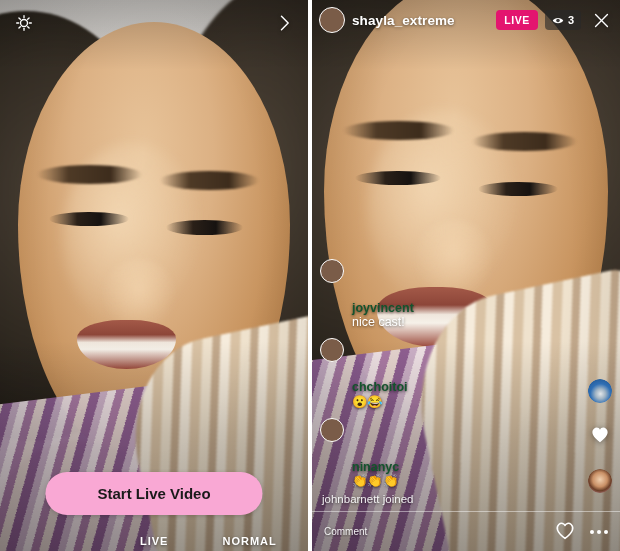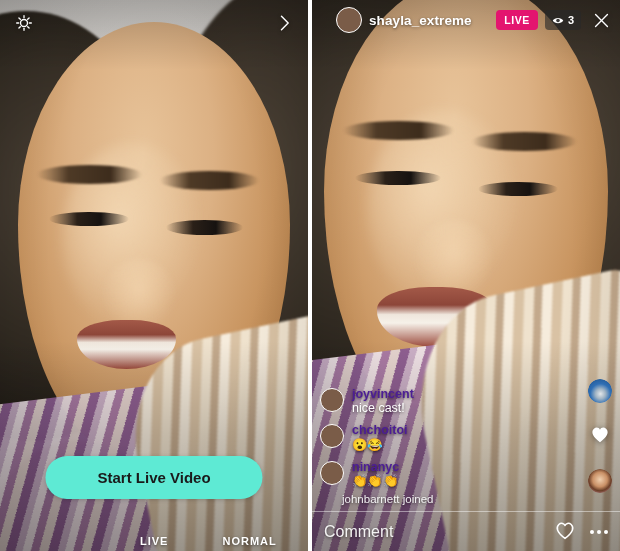--- a/index.html
+++ b/index.html
@@ -132,21 +132,21 @@
   }
   .icon-btn {
     display: flex; align-items: center; justify-content: center;
     filter: drop-shadow(0 1px 2px rgba(0,0,0,0.45));
     cursor: pointer;
   }
 
   .top-row-right {
     position: absolute; top: 0; left: 0; right: 0; height: 40px;
     display: flex; align-items: center;
-    padding: 0 8px 0 24px; gap: 7px;
+    padding: 0 8px 0 7px; gap: 7px;
     z-index: 6;
   }
   .avatar-ring {
     width: 26px; height: 26px; border-radius: 50%;
     border: 1.6px solid #ffffff; overflow: hidden; flex: 0 0 auto;
     background: #7a5c48;
   }
   .av-face {
     width: 100%; height: 100%;
     background:
@@ -190,23 +190,23 @@
   }
   .close-x {
     width: 22px; height: 22px; margin-left: 2px;
     display: flex; align-items: center; justify-content: center;
     filter: drop-shadow(0 1px 2px rgba(0,0,0,0.5));
     cursor: pointer;
   }
 
   
   .start-live {
-    position: absolute; left: 50%; bottom: 52px;
+    position: absolute; left: 50%; bottom: 36px;
     transform: translateX(-50%);
-    background: #5eead4;
+    background: #f9a8d4;
     color: #1a1a1a;
     font-size: 15px; font-weight: bold;
     padding: 13px 52px;
     border-radius: 26px;
     border: none;
     white-space: nowrap;
     box-shadow: 0 1px 4px rgba(0,0,0,0.18);
     cursor: pointer;
     z-index: 6;
     font-family: "Liberation Sans", sans-serif;
@@ -231,34 +231,34 @@
   
   .comments {
     position: absolute; left: 8px; bottom: 62px; width: 200px;
     display: flex; flex-direction: column; gap: 7px;
     z-index: 6;
   }
   .comment { display: flex; align-items: flex-start; gap: 8px; }
   .comment .avatar-ring { width: 24px; height: 24px; border-width: 1.4px; margin-top: 1px; }
   .comment-body { display: flex; flex-direction: column; line-height: 1.18; }
   .c-user {
-    color: #4c1d95; font-size: 12.5px; font-weight: bold;
+    color: #14532d; font-size: 12.5px; font-weight: bold;
     text-shadow: 0 1px 3px rgba(0,0,0,0.6);
+    margin-top: 43px;
   }
   .c-text {
     color: #ffffff; font-size: 12.5px;
     text-shadow: 0 1px 3px rgba(0,0,0,0.6);
   }
   .joined-note {
     position: absolute; left: 10px; bottom: 46px;
     color: rgba(255,255,255,0.92);
     font-size: 11.5px;
     text-shadow: 0 1px 3px rgba(0,0,0,0.6);
     z-index: 6;
-    margin-left: 20px;
   }
 
   
   .float-stack {
     position: absolute; right: 8px; bottom: 58px;
     display: flex; flex-direction: column; align-items: center; gap: 22px;
     z-index: 6;
   }
   .float-av { width: 24px; height: 24px; border-radius: 50%; overflow: hidden; }
   .heart-white { filter: drop-shadow(0 1px 3px rgba(0,0,0,0.4)); }
@@ -267,21 +267,21 @@
   .comment-bar {
     position: absolute; left: 0; right: 0; bottom: 0; height: 40px;
     display: flex; align-items: center;
     padding: 0 12px;
     border-top: 1px solid rgba(255,255,255,0.45);
     z-index: 6;
   }
   .comment-input {
     flex: 1 1 auto;
     background: transparent; border: none; outline: none;
-    color: #ffffff; font-size: 16px;
+    color: #ffffff; font-size: 10px;
     font-family: "Liberation Sans", sans-serif;
     text-shadow: 0 1px 3px rgba(0,0,0,0.55);
   }
   .comment-input::placeholder { color: rgba(255,255,255,0.92); }
   .bar-icons { display: flex; align-items: center; gap: 14px; }
   .dots { display: flex; gap: 3px; }
   .dots i {
     width: 4px; height: 4px; border-radius: 50%; background: #ffffff;
     display: block;
   }

